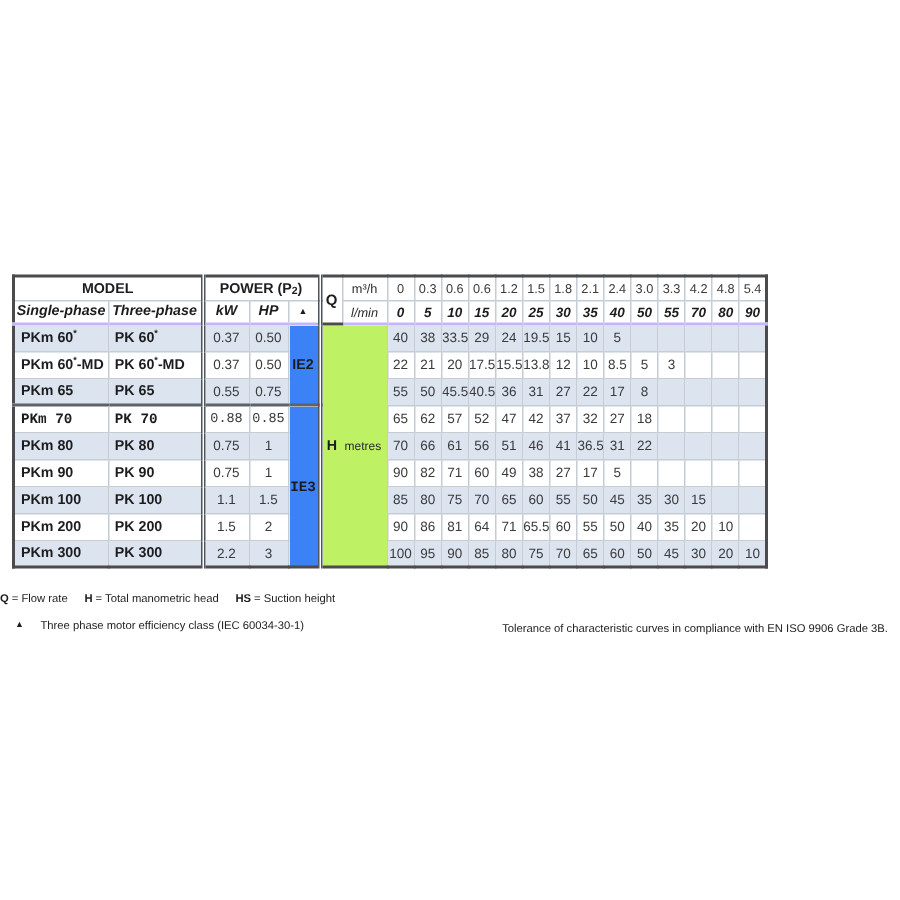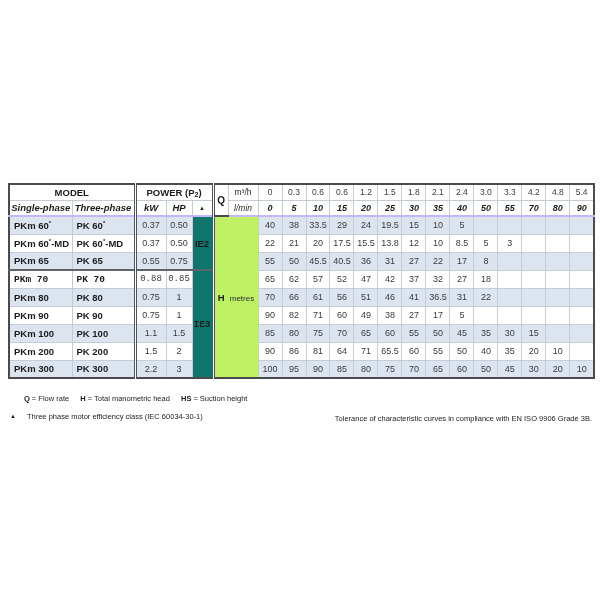--- a/index.html
+++ b/index.html
@@ -1,21 +1,21 @@
 <!DOCTYPE html>
 <html><head>
 <meta charset="utf-8">
 <style>
   * { box-sizing: border-box; margin: 0; padding: 0; }
   html, body { width: 600px; height: 600px; background: #ffffff; }
   body { font-family: "Liberation Sans", sans-serif; color: #1c1c1e; }
   .page { position: relative; width: 600px; height: 600px; background: #ffffff; overflow: hidden; }
 
   table.spec {
-    position: absolute; left: 8px; top: 183px; width: 587px;
+    position: absolute; left: 8px; top: 183px; width: 504px;
     border-collapse: collapse; table-layout: fixed;
     border: 2px solid #4b4b4d;
   }
   td {
     border: 1px solid #c4ccd6;
     padding: 0; text-align: center; vertical-align: middle;
     overflow: hidden; white-space: nowrap;
     font-size: 9px; color: #3a3a3c; background: #ffffff;
   }
   tr.hr td  { height: 16px; }
@@ -32,26 +32,26 @@
   .psub  { font-size: 7px; vertical-align: -1px; }
 
   .dbl       { border-left: 3px double #4d545c; }
   .datastart { border-left: 1px solid #8f959d; }
   tr.hr2 td  { border-bottom: 2px solid #c4b5fd; font-style: italic; }
   .qcell     { border-bottom: 2px solid #4b4b4d; font-size: 10px; }
   .grpsep    { border-top: 2px solid #5d636b; font-family: Liberation Mono, monospace; }
 
   tr.shaded td.bg { background: #dce4ef; }
 
-  .ie    { font-weight: bold; font-size: 9.5px; color: #1c1c1e; background: #0f766e; }
+  .ie    { font-weight: bold; font-size: 9.5px; color: #1c1c1e; background: #3b82f6; }
   .hcell { background: #bef264; }
   .hb { font-weight: bold; font-size: 9.5px; color: #1c1c1e; margin-right: 5px; }
   .hu { font-size: 8px; color: #2a2a2c; }
 
-  .legend { position: absolute; left: 24px; top: 394px; font-size: 7.5px; color: #1c1c1c; }
+  .legend { position: absolute; left: 0; top: 394px; font-size: 7.5px; color: #1c1c1c; }
   .legend b { margin-right: 2px; }
   .litem { margin-right: 9px; }
   .tolnote { position: absolute; right: 8px; top: 414px; font-size: 7.5px; color: #1c1c1c; }
   .effnote { position: absolute; left: 10px; top: 412px; font-size: 7.5px; color: #1c1c1c; }
   .etri { font-size: 6px; margin-right: 11px; vertical-align: 1px; }
 </style>
 </head>
 <body>
 
 <div class="page">

